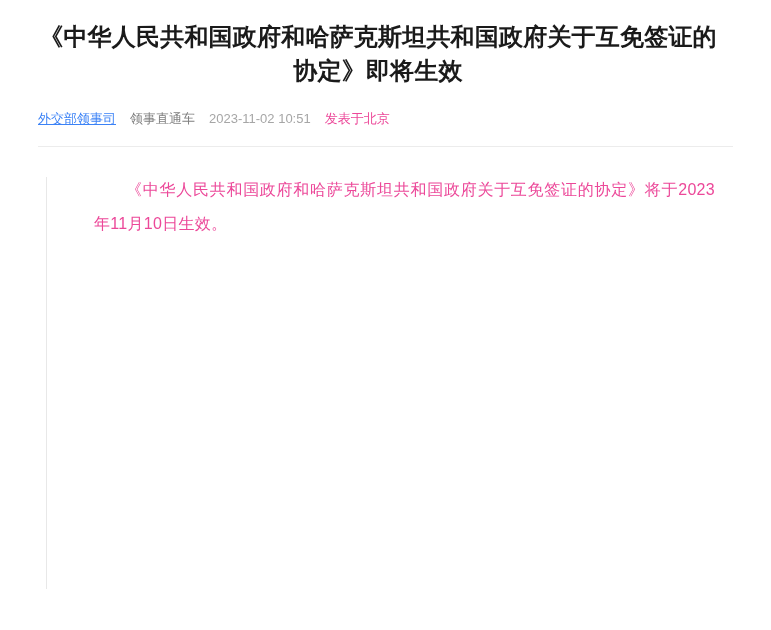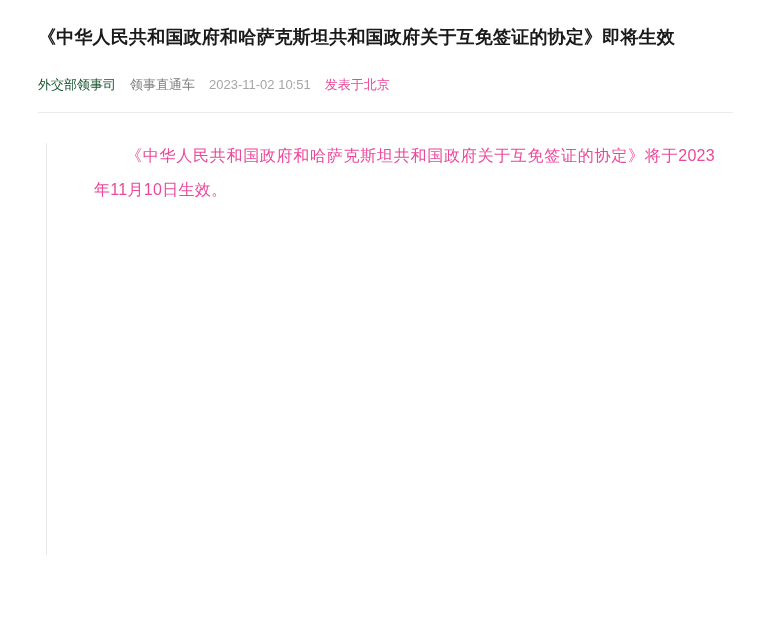--- a/index.html
+++ b/index.html
@@ -15,40 +15,42 @@
     overflow: hidden;
   }
   .page {
     width: 771px;
     height: 630px;
     box-sizing: border-box;
     padding: 18px 38px 0 38px;
     position: relative;
   }
   .article-title {
-    font-size: 18px;
+    font-size: 24px;
     line-height: 34px;
     font-weight: bold;
     color: #1a1a1a;
     letter-spacing: 0.2px;
     margin: 0;
     padding: 2px 0 0 0;
     max-width: 680px;
+    text-align: center;
   }
   .meta-row {
     display: flex;
     align-items: center;
     gap: 14px;
     margin-top: 22px;
     font-size: 13px;
     color: #9a9a9a;
     line-height: 18px;
   }
   .meta-source {
-    color: #14532d;
+    color: #3b82f6;
+    text-decoration: underline;
   }
   .meta-column {
     color: #7f7f7f;
   }
   .meta-time {
     color: #a6a6a6;
     text-align: right;
   }
   .meta-place {
     color: #ec4899;

